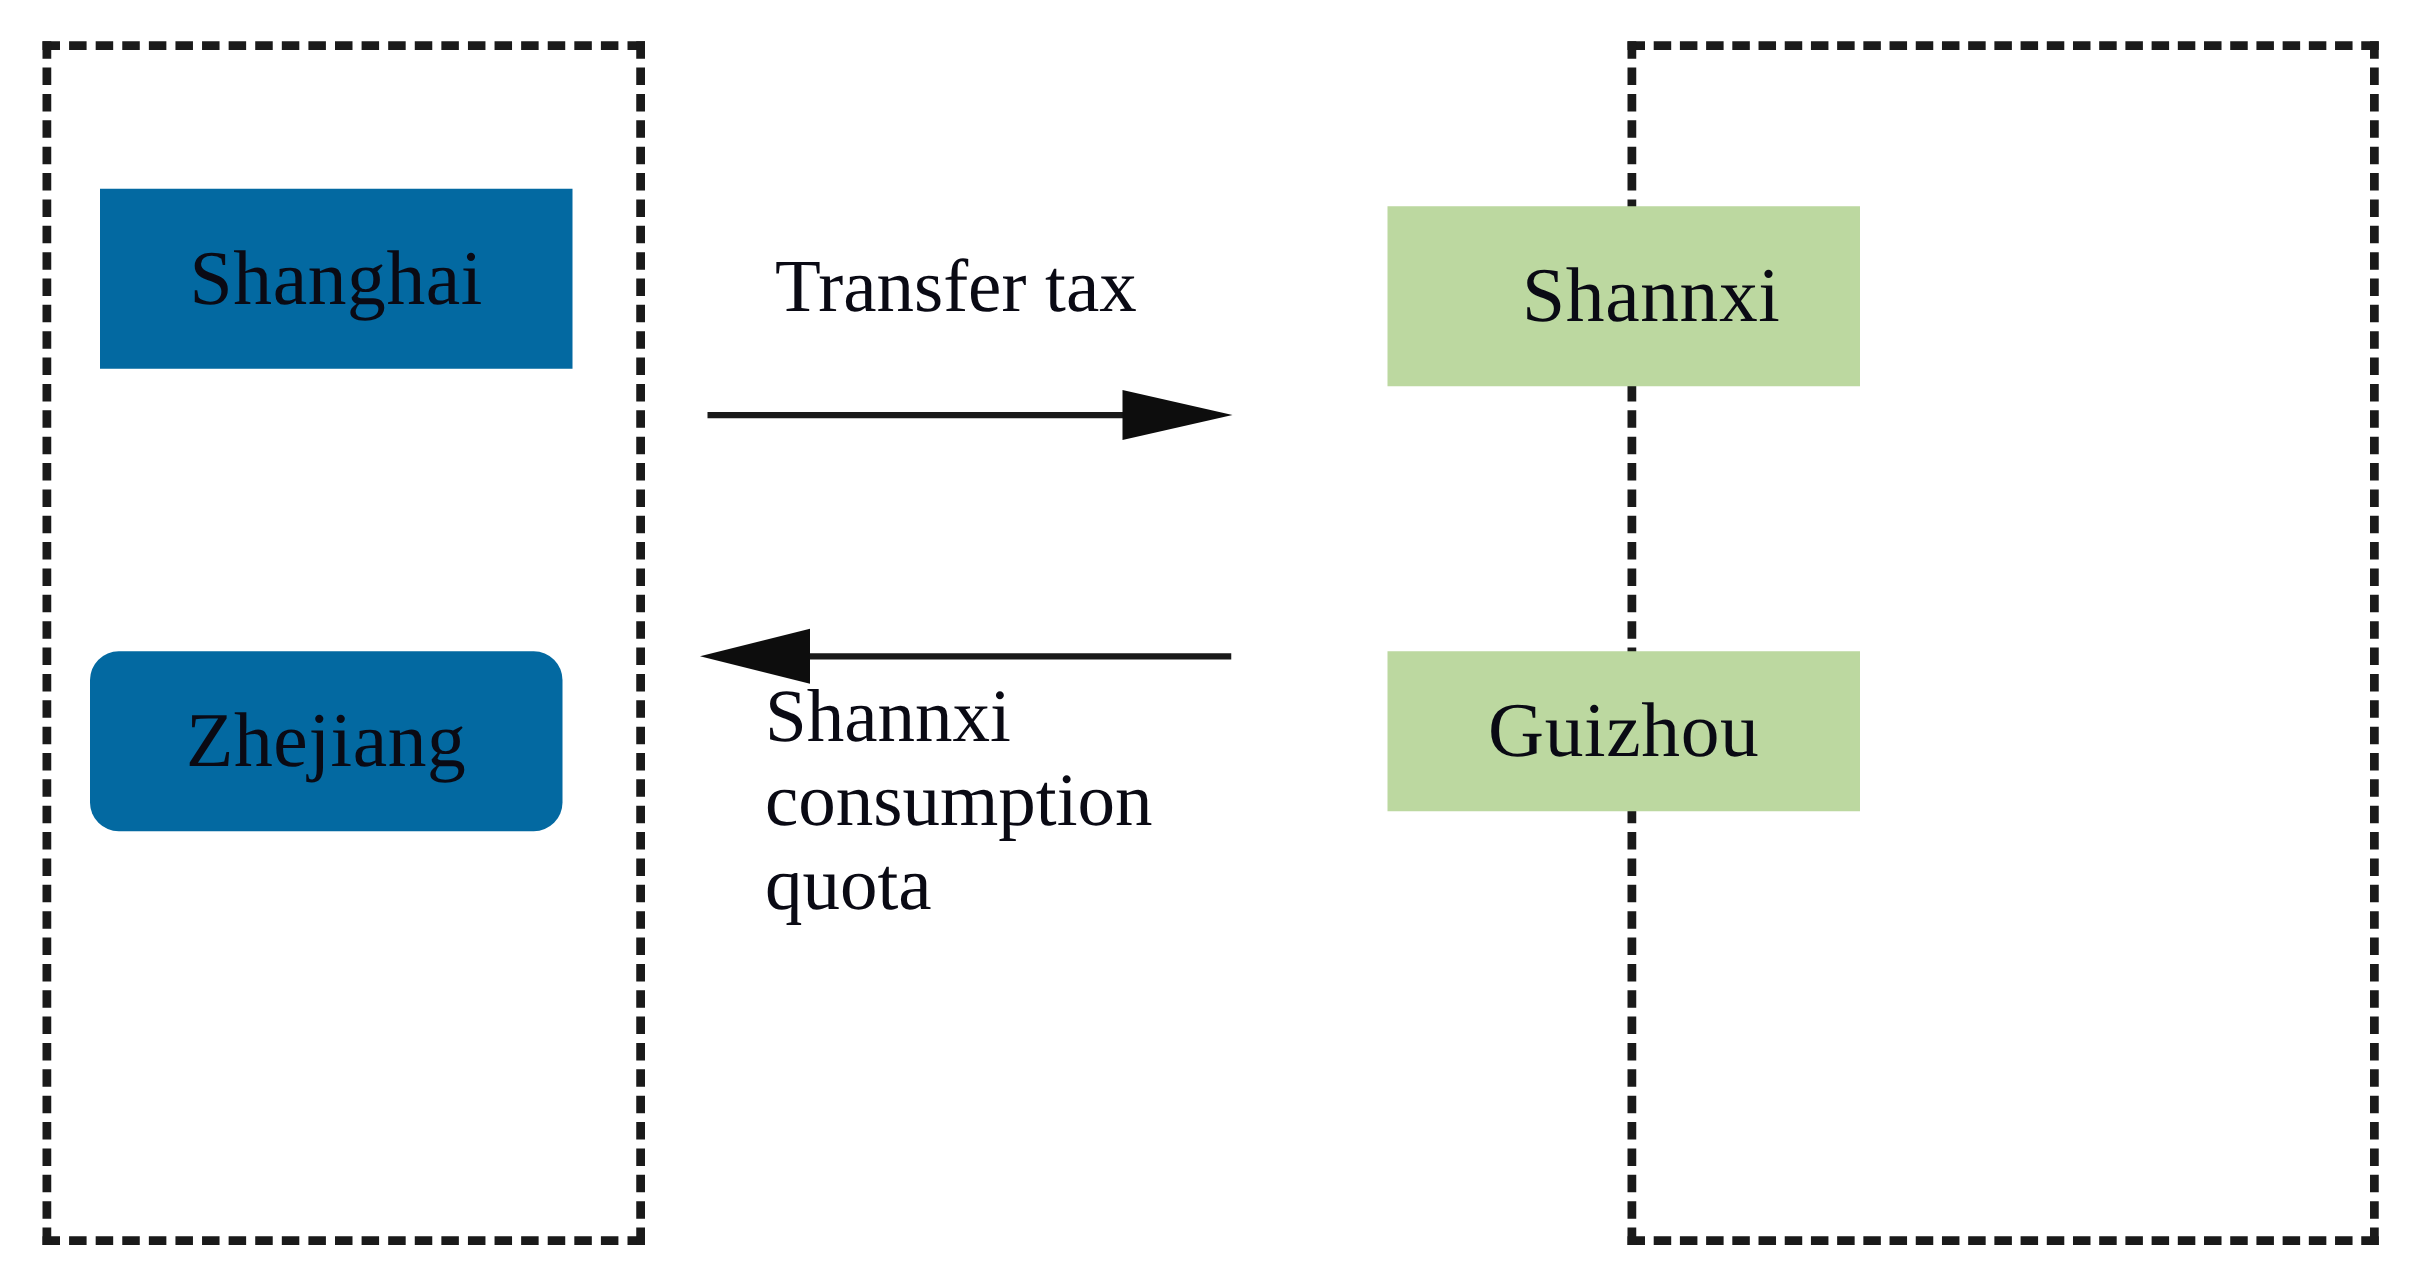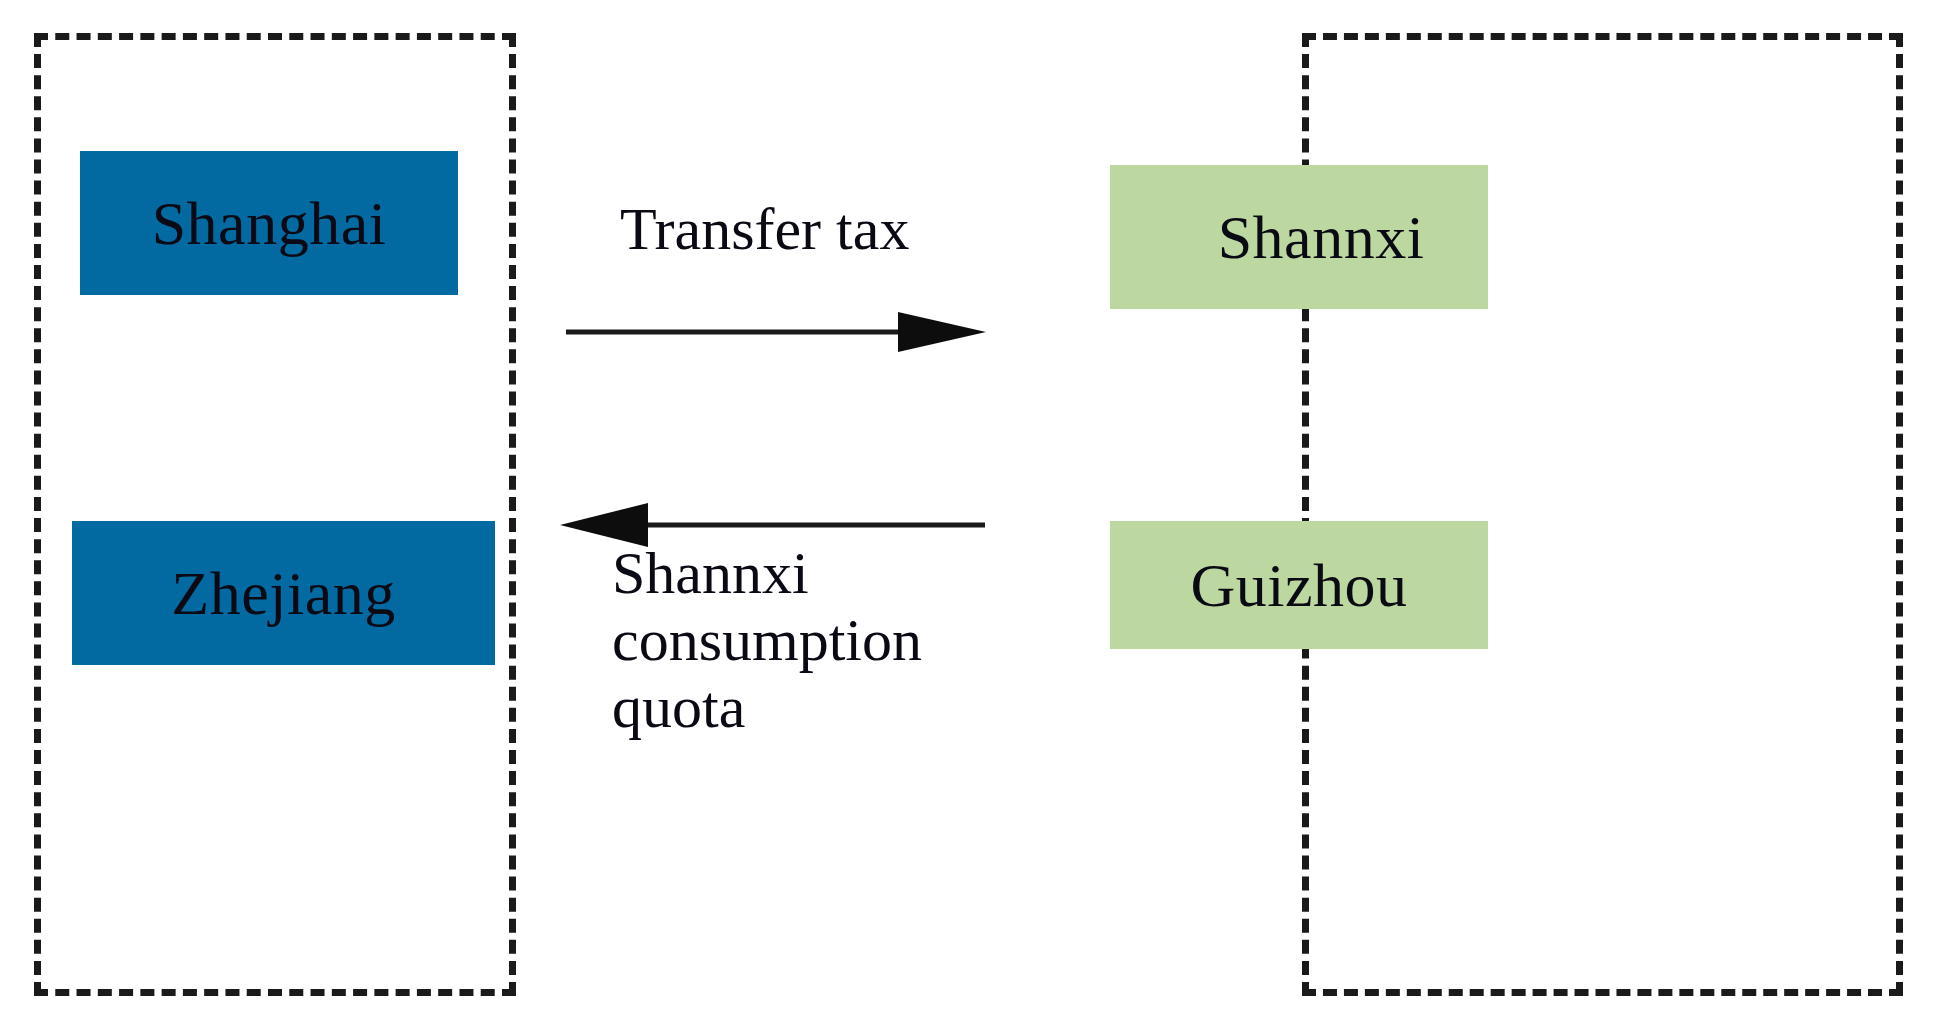--- a/index.html
+++ b/index.html
@@ -40,21 +40,21 @@
     font-size: 62px;
     line-height: 1;
     color: #0a0a14;
     letter-spacing: 0.5px;
     white-space: nowrap;
   }
   .node.purple { background: #0369a1; }
   .node.green  { background: #bcd8a0; }
 
   #node-shanghai { left: 80px;   top: 151px; width: 378px; height: 144px; }
-  #node-zhejiang { left: 72px;   top: 521px; width: 423px; height: 144px; }
+  #node-zhejiang { left: 72px;   top: 521px; width: 378px; height: 144px; border-radius: 23px; }
   #node-shannxi  { left: 1110px; top: 165px; width: 378px; height: 144px; padding-left: 44px; }
   #node-guizhou  { left: 1110px; top: 521px; width: 378px; height: 128px; }
 
   
   .flow {
     position: absolute;
     height: 40px;
     pointer-events: none;
   }
   #flow-tax     { left: 566px; top: 312px; width: 420px; }

